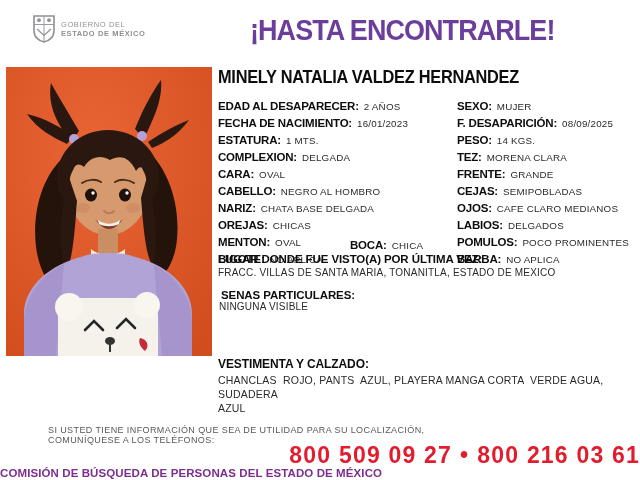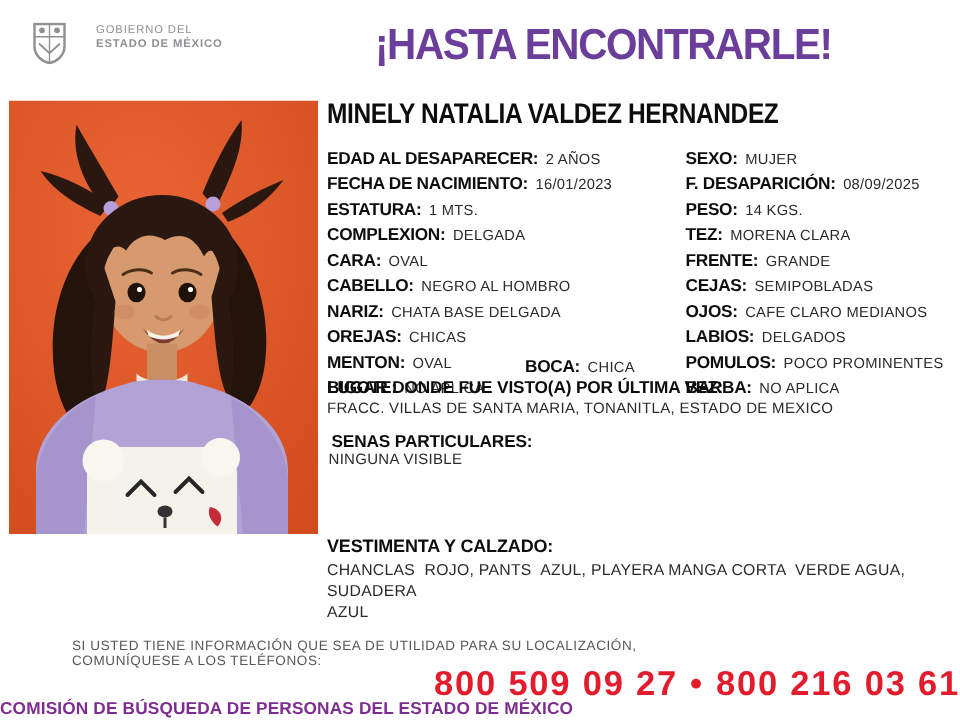--- a/index.html
+++ b/index.html
@@ -1,19 +1,19 @@
 <!DOCTYPE html>
 <html><head>
 <meta charset="utf-8">
 <style>
   html,body{margin:0;padding:0;background:#fff;}
   #poster{position:relative;width:640px;height:480px;background:#ffffff;overflow:hidden;
           font-family:"Liberation Sans","DejaVu Sans",sans-serif;color:#111;}
   
-  .logo{position:absolute;left:22px;top:15px;display:flex;align-items:flex-start;gap:20px;}
+  .logo{position:absolute;left:33px;top:15px;display:flex;align-items:center;gap:6px;}
   .logo-text{color:#8e9093;font-size:7.5px;letter-spacing:.6px;line-height:9px;}
   .logo-text .l2{font-weight:bold;}
   .title{position:absolute;left:250px;top:14px;font-size:29px;font-weight:bold;color:#6b3e9b;
          letter-spacing:-1px;white-space:nowrap;transform:scaleX(.93);transform-origin:left top;}
   
   .photo{position:absolute;left:6px;top:67px;width:206px;height:289px;}
   
   .pname{position:absolute;left:218px;top:66px;font-size:19px;font-weight:bold;letter-spacing:-.3px;
          white-space:nowrap;transform:scaleX(.86);transform-origin:left top;color:#0d0d0d;}
   .fields{position:absolute;left:218px;top:92px;width:418px;height:165px;}

